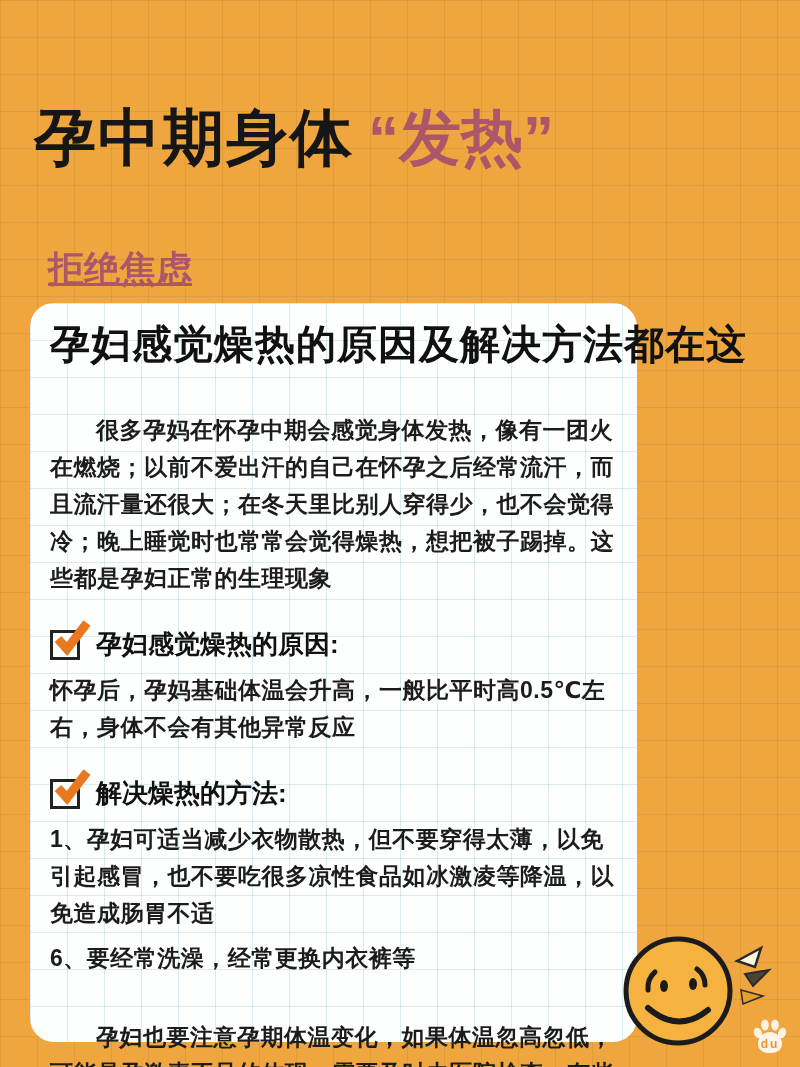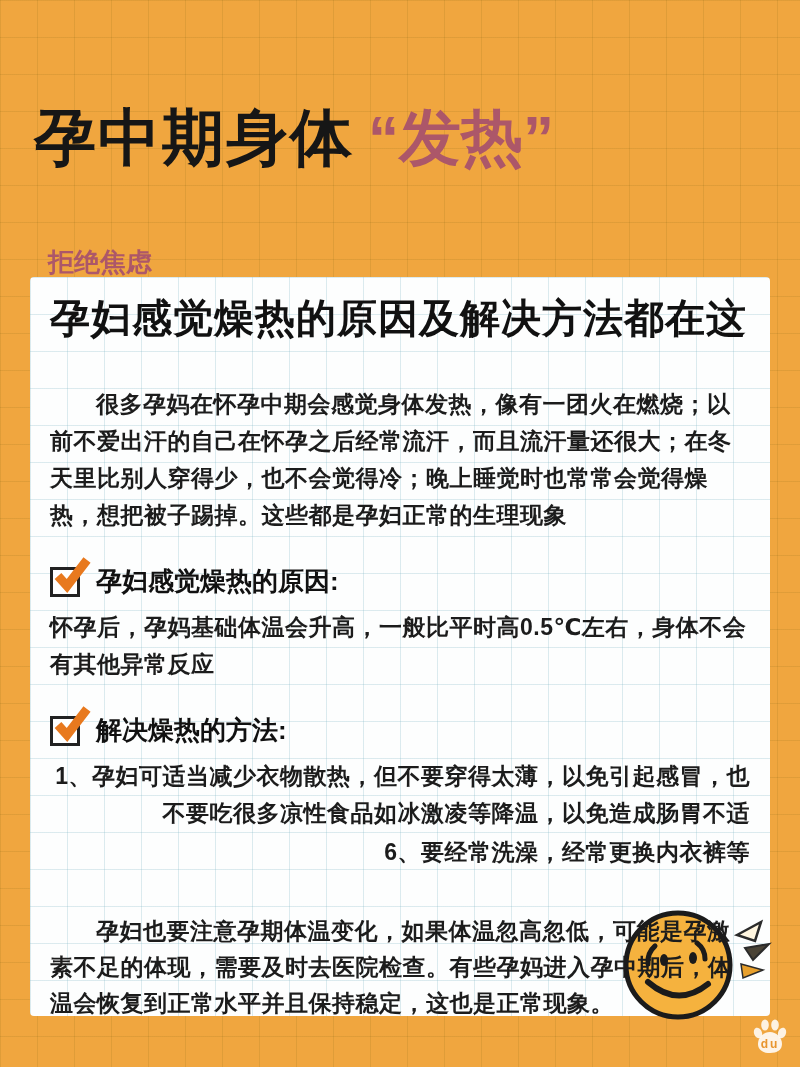--- a/index.html
+++ b/index.html
@@ -22,26 +22,26 @@
   .header-title{
     position:absolute; left:34px; top:96px;
     font-size:62px; font-weight:900; letter-spacing:2px;
     color:#161616; white-space:nowrap;
   }
   .header-title .rose{
     color:#AC5769; margin-left:14px; letter-spacing:0;
   }
   .subtitle{
     position:absolute; left:48px; top:245px;
-    font-size:26px; font-weight:700; color:#AC5769;
+    font-size:36px; font-weight:700; color:#AC5769;text-decoration:underline;
   }
   .card{
-    position:absolute; left:30px; top:277px;
-    width:740px; height:739px;
-    border-radius:4px;
+    position:absolute; left:30px; top:303px;
+    width:607px; height:739px;
+    border-radius:24px;
     background-color:#FDFEFE;
     background-image:
       linear-gradient(to right, rgba(130,185,200,0.28) 1px, transparent 1px),
       linear-gradient(to bottom, rgba(130,185,200,0.28) 1px, transparent 1px);
     background-size:37px 37px;
   }
   .card-content{
     position:relative; z-index:2;
     padding:14px 20px 0 20px;
     color:#161616;
@@ -63,21 +63,21 @@
   .checkbox{
     position:relative; flex:0 0 auto;
     width:30px; height:30px;
     background:#fff; border:3px solid #222;
   }
   .checkbox svg{
     position:absolute; left:0px; top:-12px;
     overflow:visible;
   }
   .section-body{ margin-top:10px; }
-  .list-item{ margin-top:2px;text-align:right; }
+  .list-item{ margin-top:8px; }
   .outro{ margin-top:42px; text-indent:2em; line-height:36px; }
   .smiley{
     position:absolute; left:555px; top:633px;
     z-index:1;
   }
   .watermark{
     position:absolute; right:10px; top:1016px;
     display:flex; align-items:center; 
     color:rgba(255,255,255,0.82);
     font-size:33px; font-weight:700; letter-spacing:2px;

